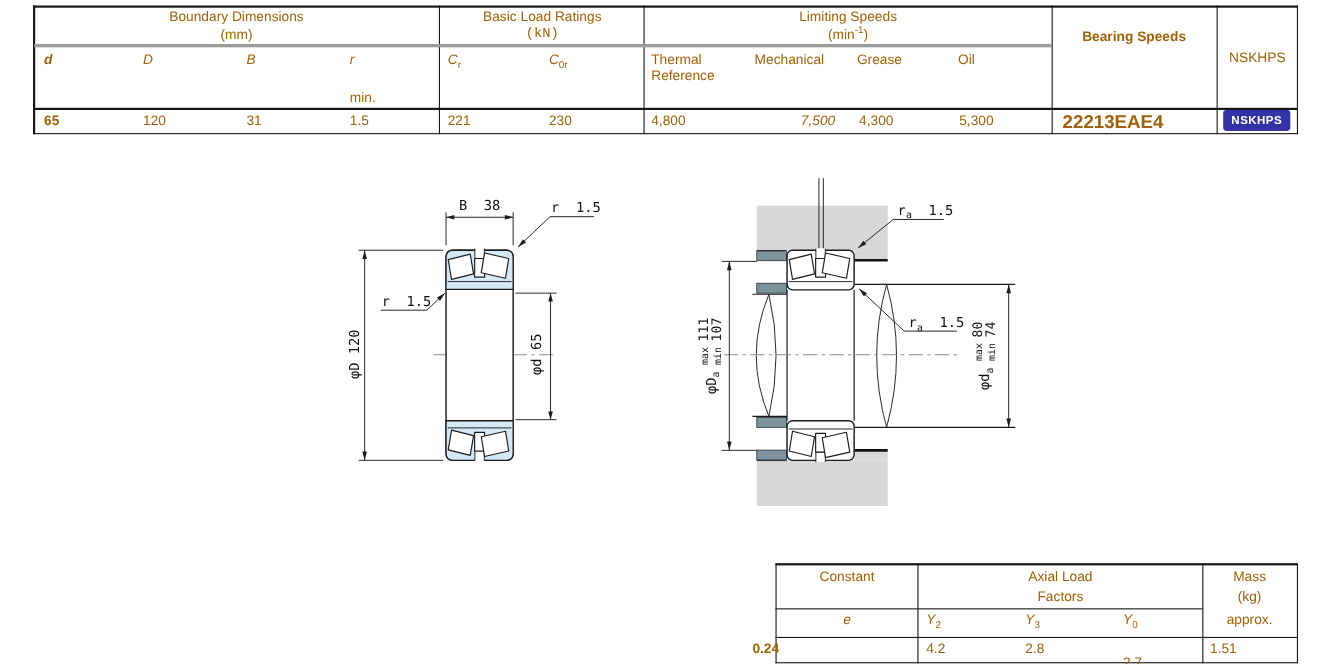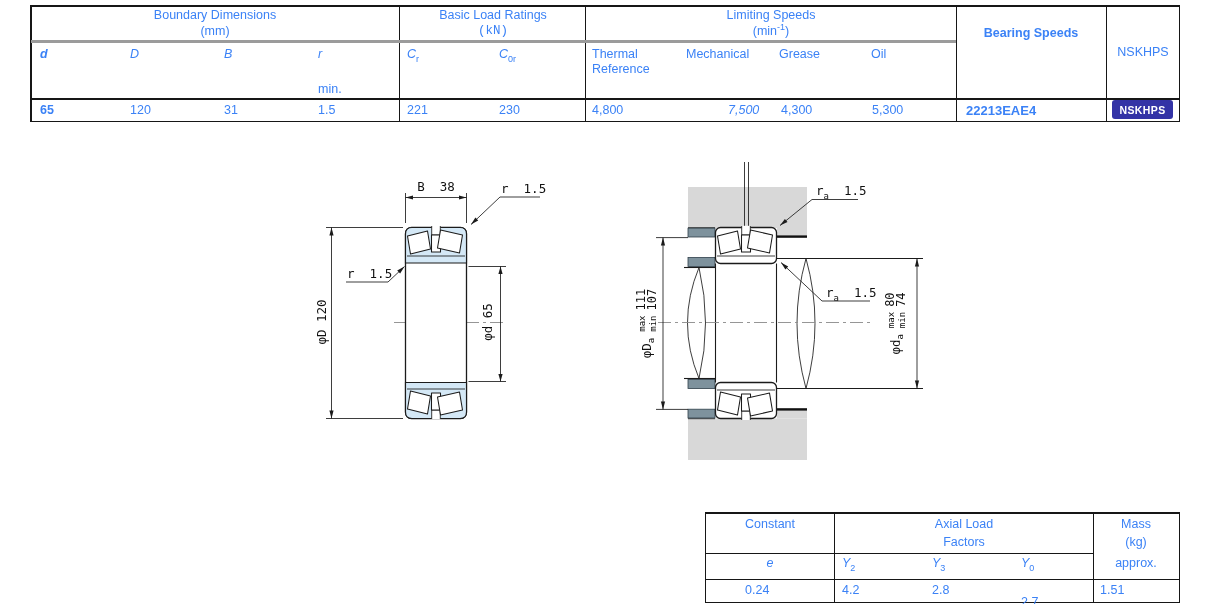--- a/index.html
+++ b/index.html
@@ -1,20 +1,20 @@
 <!DOCTYPE html>
 <html><head>
 <meta charset="utf-8">
 <style>
   html,body{margin:0;padding:0;background:#fff;}
   #page{position:relative;width:1205px;height:604px;background:#fff;overflow:hidden;
         font-family:"Liberation Sans",sans-serif;color:#111;}
   .ln{position:absolute;background:#161616;}
   .gln{position:absolute;background:#9b9b9b;}
-  .txt{position:absolute;font-size:12.5px;line-height:15px;color:#3b82f6;white-space:pre-line;}
+  .txt{position:absolute;font-size:12.5px;line-height:15px;color:#a16207;white-space:pre-line;}
   .ctr{text-align:center;}
   .b{font-weight:bold;}
   .i{font-style:italic;}
   sub{font-size:9px;line-height:0;}
   sup{font-size:9px;line-height:0;}
   .dim{position:absolute;font-family:"DejaVu Sans Mono",monospace;font-size:12.5px;
        line-height:14px;color:#111;white-space:pre;}
   .rot{transform:rotate(-90deg);display:flex;align-items:center;justify-content:center;gap:6px;}
   .stack{display:grid;grid-template-columns:auto auto;column-gap:5px;line-height:10px;align-items:baseline;}
   .mm{font-size:9px;}
@@ -78,21 +78,21 @@
     <div class="txt b" style="left:40px;top:103px;">65</div>
     <div class="txt" style="left:130px;top:103px;">120</div>
     <div class="txt" style="left:224px;top:103px;">31</div>
     <div class="txt" style="left:318px;top:103px;">1.5</div>
     <div class="txt" style="left:407px;top:103px;">221</div>
     <div class="txt" style="left:499px;top:103px;">230</div>
     <div class="txt" style="left:592px;top:103px;">4,800</div>
     <div class="txt" style="left:728px;top:103px;font-style:italic;">7,500</div>
     <div class="txt" style="left:781px;top:103px;">4,300</div>
     <div class="txt" style="left:872px;top:103px;">5,300</div>
-    <div class="txt b" style="left:966px;top:103px;font-size:13px;">22213EAE4</div>
+    <div class="txt b" style="left:966px;top:103px;font-size:17px;">22213EAE4</div>
     <div class="badge">
         <span>NSKHPS</span>
       </div>
   </div>
 
   <svg width="1205" height="340" viewBox="0 140 1205 340">
 
     <g>
       <line class="cl" x1="394" y1="322.5" x2="503" y2="322.5"></line>
       <rect class="sil" x="405.5" y="227.5" width="61" height="191" rx="6"></rect>
@@ -255,20 +255,20 @@
     <div class="txt ctr" style="left:835px;top:534.5px;width:258px;">Factors</div>
     <div class="txt ctr" style="left:1093px;top:517px;width:86px;">Mass</div>
     <div class="txt ctr" style="left:1093px;top:534.5px;width:86px;">(kg)</div>
     <div class="txt ctr" style="left:1093px;top:556px;width:86px;">approx.</div>
 
     <div class="txt ctr i" style="left:705px;top:556px;width:130px;">e</div>
     <div class="txt" style="left:842px;top:556px;"><span class="i">Y</span><sub>2</sub></div>
     <div class="txt" style="left:932px;top:556px;"><span class="i">Y</span><sub>3</sub></div>
     <div class="txt" style="left:1021px;top:556px;"><span class="i">Y</span><sub>0</sub></div>
 
-    <div class="txt" style="left:745px;top:583px;">0.24</div>
+    <div class="txt" style="left:684px;top:583px;font-weight:bold;">0.24</div>
     <div class="txt" style="left:842px;top:583px;">4.2</div>
     <div class="txt" style="left:932px;top:583px;">2.8</div>
     <div class="txt" style="left:1021px;top:595px;">2.7</div>
     <div class="txt" style="left:1100px;top:583px;">1.51</div>
   </div>
 
 </div>
 
 </body></html>

